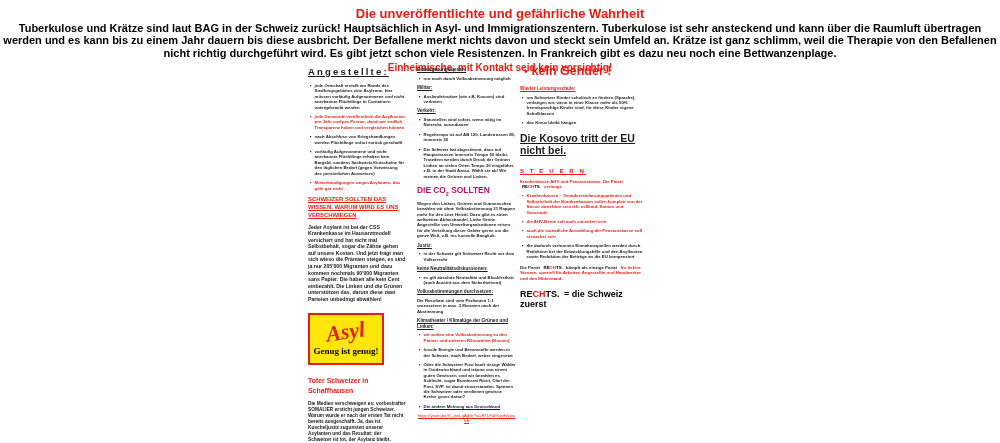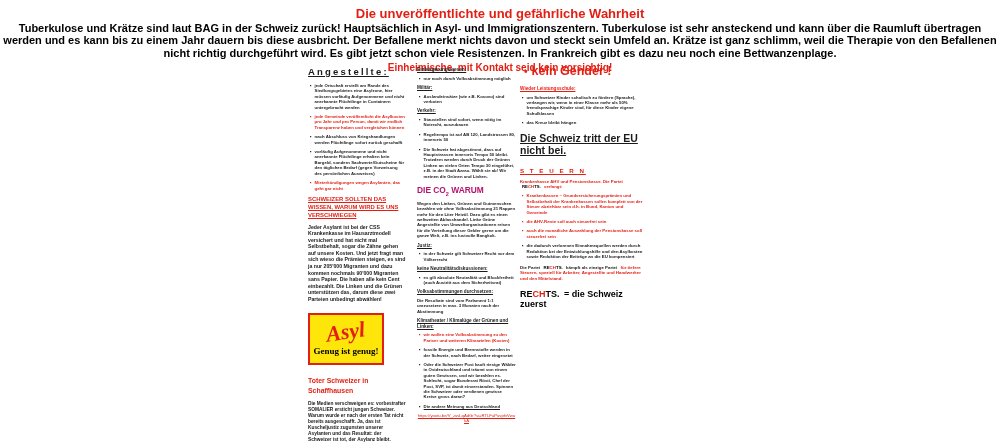--- a/index.html
+++ b/index.html
@@ -145,21 +145,21 @@
       <div class="bi">
         <span class="bq">▪</span>
         <span>Regeltempo ist auf AB 120, Landstrassen 80, innerorts 50</span>
         </div>
       <div class="bi">
         <span class="bq">▪</span>
         <span>Die Schweiz hat abgestimmt, dass auf Hauptstrassen innerorts Tempo 50 bleibt. Trotzdem werden durch Druck der Grünen Linken an vielen Orten Tempo 30 eingeführt, z.B. in der Stadt Aarau. Wählt sie ab! Wir meinen die Grünen und Linken.</span>
         </div>
     </div>
 
-    <div class="co2-h"><span>DIE CO</span><sub>2</sub> <span>WARUM</span></div>
+    <div class="co2-h"><span>DIE CO</span><sub>2</sub> <span>SOLLTEN</span></div>
     <div class="small-para">Wegen den Linken, Grünen und Gutmenschen bezahlen wir ohne Volksabstimmung 21 Rappen mehr für den Liter Heizöl. Dazu gibt es einen weltweiten Ablasshandel. Linke Grüne Angestellte von Umweltorganisationen reisen für die Verteilung dieser Gelder gerne um die ganze Welt, z.B. ins lustvolle Bangkok.</div>
 
     <div class="sec">
       <div class="sec-h">Justiz:</div>
       <div class="bi">
         <span class="bq">▪</span>
         <span>in der Schweiz gilt Schweizer Recht vor dem Völkerrecht</span>
         </div>
     </div>
 
@@ -206,21 +206,21 @@
       <div class="bi">
         <span class="bq">▪</span>
         <span>um Schweizer Kinder schulisch zu fördern (Sprache), verlangen wir, wenn in einer Klasse mehr als 50% fremdsprachige Kinder sind, für diese Kinder eigene Schulklassen</span>
         </div>
       <div class="bi">
         <span class="bq">▪</span>
         <span>das Kreuz bleibt hängen</span>
         </div>
     </div>
 
-    <div class="eu-h">Die Schweiz tritt der EU nicht bei.</div>
+    <div class="eu-h">Die Kosovo tritt der EU nicht bei.</div>
 
     <div class="steuern-h">S T E U E R N</div>
 
     <div class="small-para red b">
       <span>Krankenkasse AHV und Pensionskasse. Die Partei</span>
       <span class="sp"><span class="brand-pre">RE</span><span class="brand-mid">CH</span><span class="brand-post">TS.</span></span>
       <span class="sp">verlangt:</span>
     </div>
 
     <div class="bi red">

